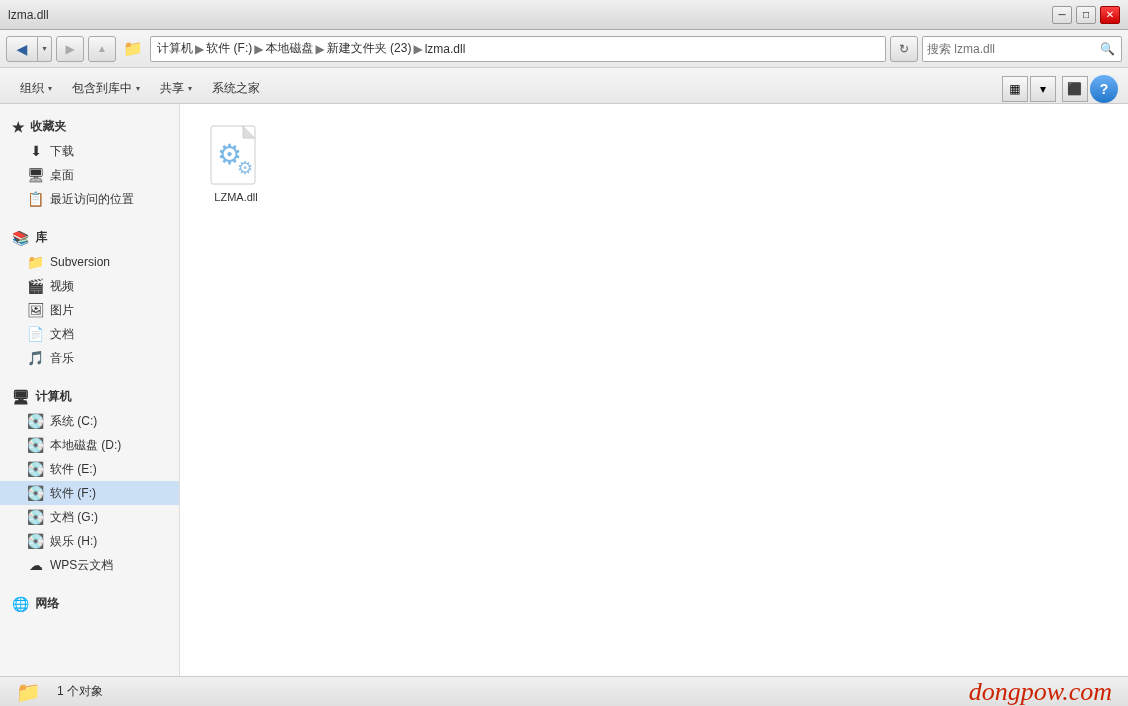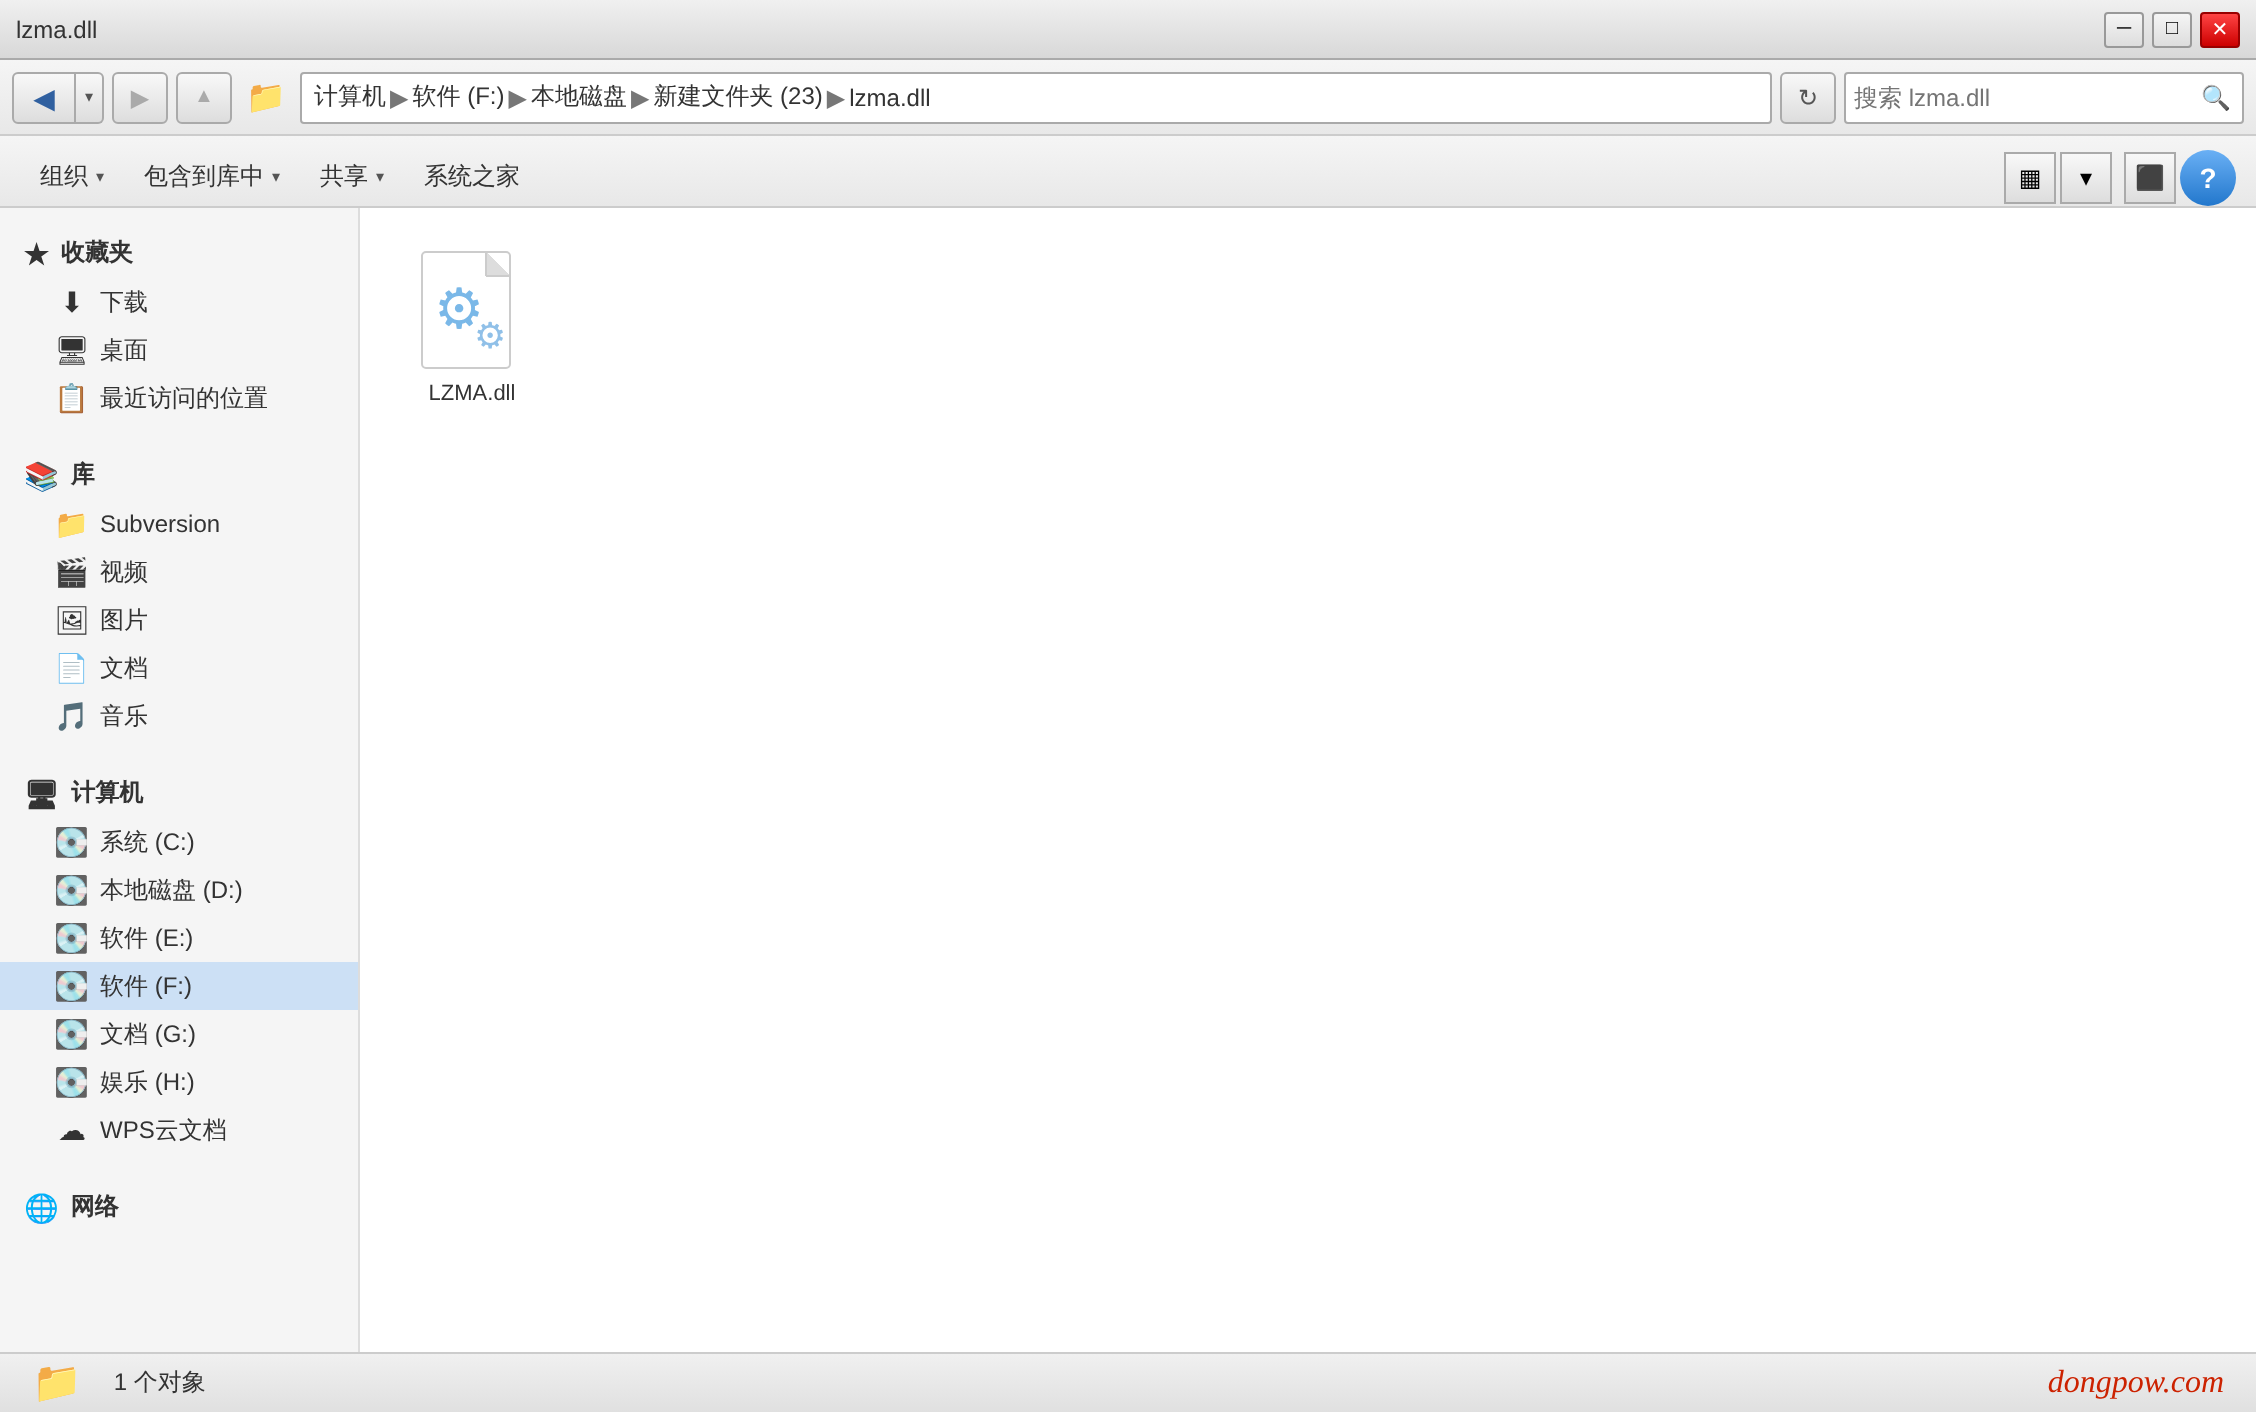--- a/index.html
+++ b/index.html
@@ -319,21 +319,21 @@
       gap: 16px;
       font-size: 12px;
       color: #333;
     }
     .status-folder-icon {
       font-size: 20px;
       color: #e8a020;
     }
     .watermark {
       margin-left: auto;
-      font-size: 16px;
+      font-size: 26px;
       color: #cc2200;
       font-family: Georgia, serif;
       font-style: italic;
     }
   </style>
 </head>
 <body>
 
 <div class="title-bar">
   <span class="title-bar-title">lzma.dll</span>

